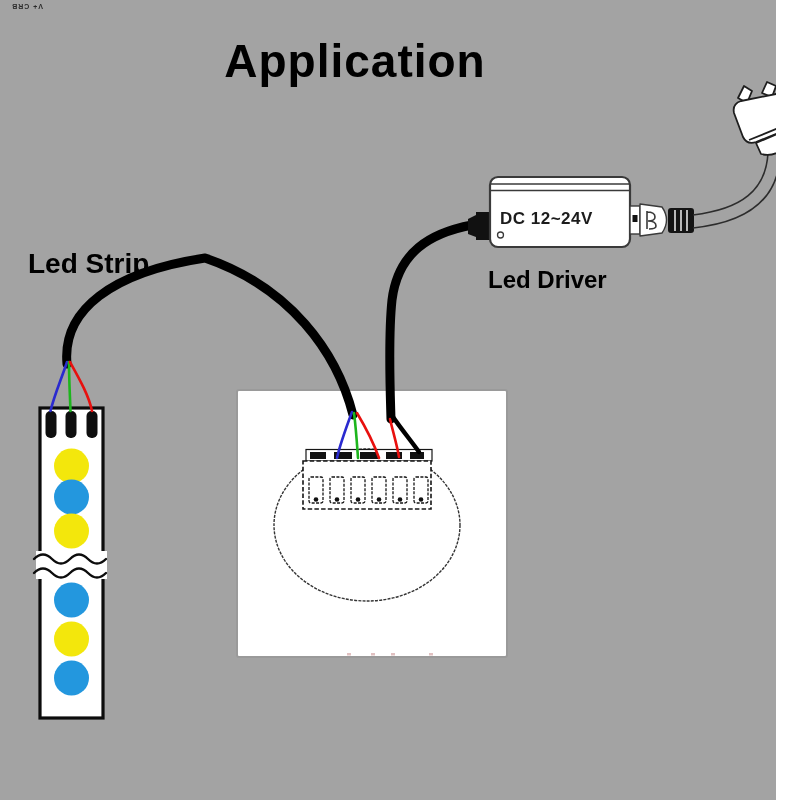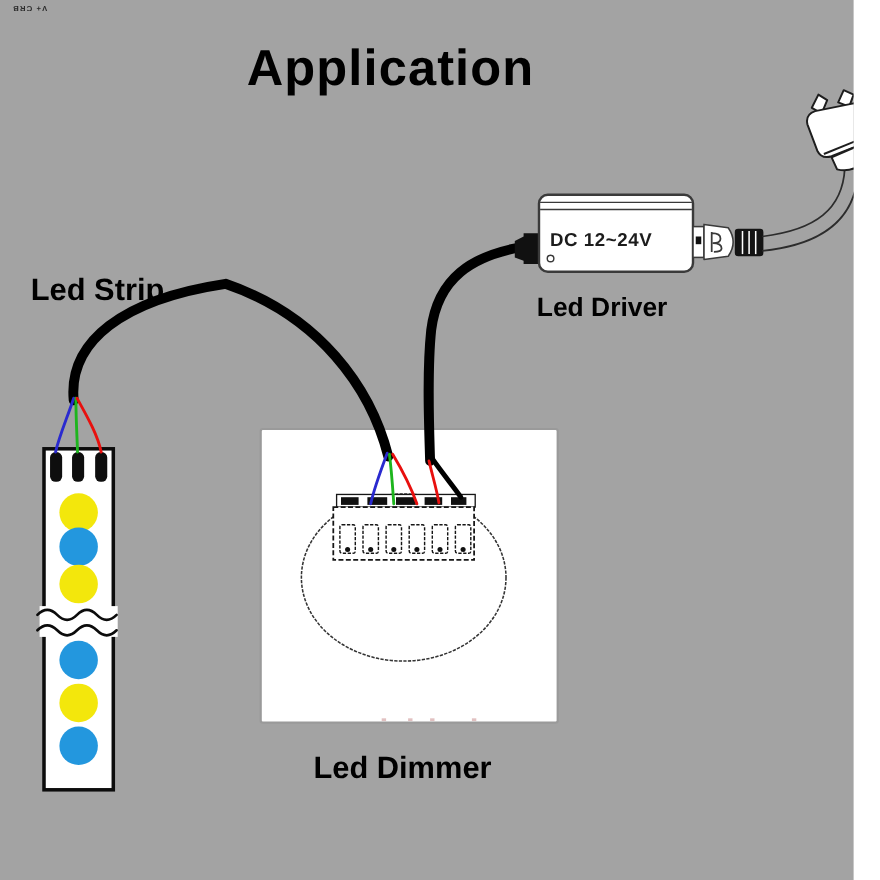--- a/index.html
+++ b/index.html
@@ -146,16 +146,15 @@
       <path d="M 762 93 L 767 82 L 776 86 L 772 97 Z"></path>
       <path d="M 734 113 Q 732 104 741 101 L 776 94 Q 785 93 788 100 L 793 117 Q 795 126 786 130 L 756 142 Q 747 145 743 137 Z"></path>
       <path d="M 756 143 L 784 131 L 789 143 Q 777 158 761 154 Z"></path>
       <path d="M 749 140 L 781 127" fill="none"></path>
     </g>
   </svg>
 
   <div id="title" class="lbl">Application</div>
   <div id="strip-label" class="lbl">Led Strip</div>
   <div id="driver-label" class="lbl">Led Driver</div>
-  <div id="dimmer-label" class="lbl">Led Dimmer</div>
   <div id="driver-rating" class="lbl">DC 12~24V</div>
   <div id="strip-marking">V+ CRB</div>
 </div>
 
 </body></html>

